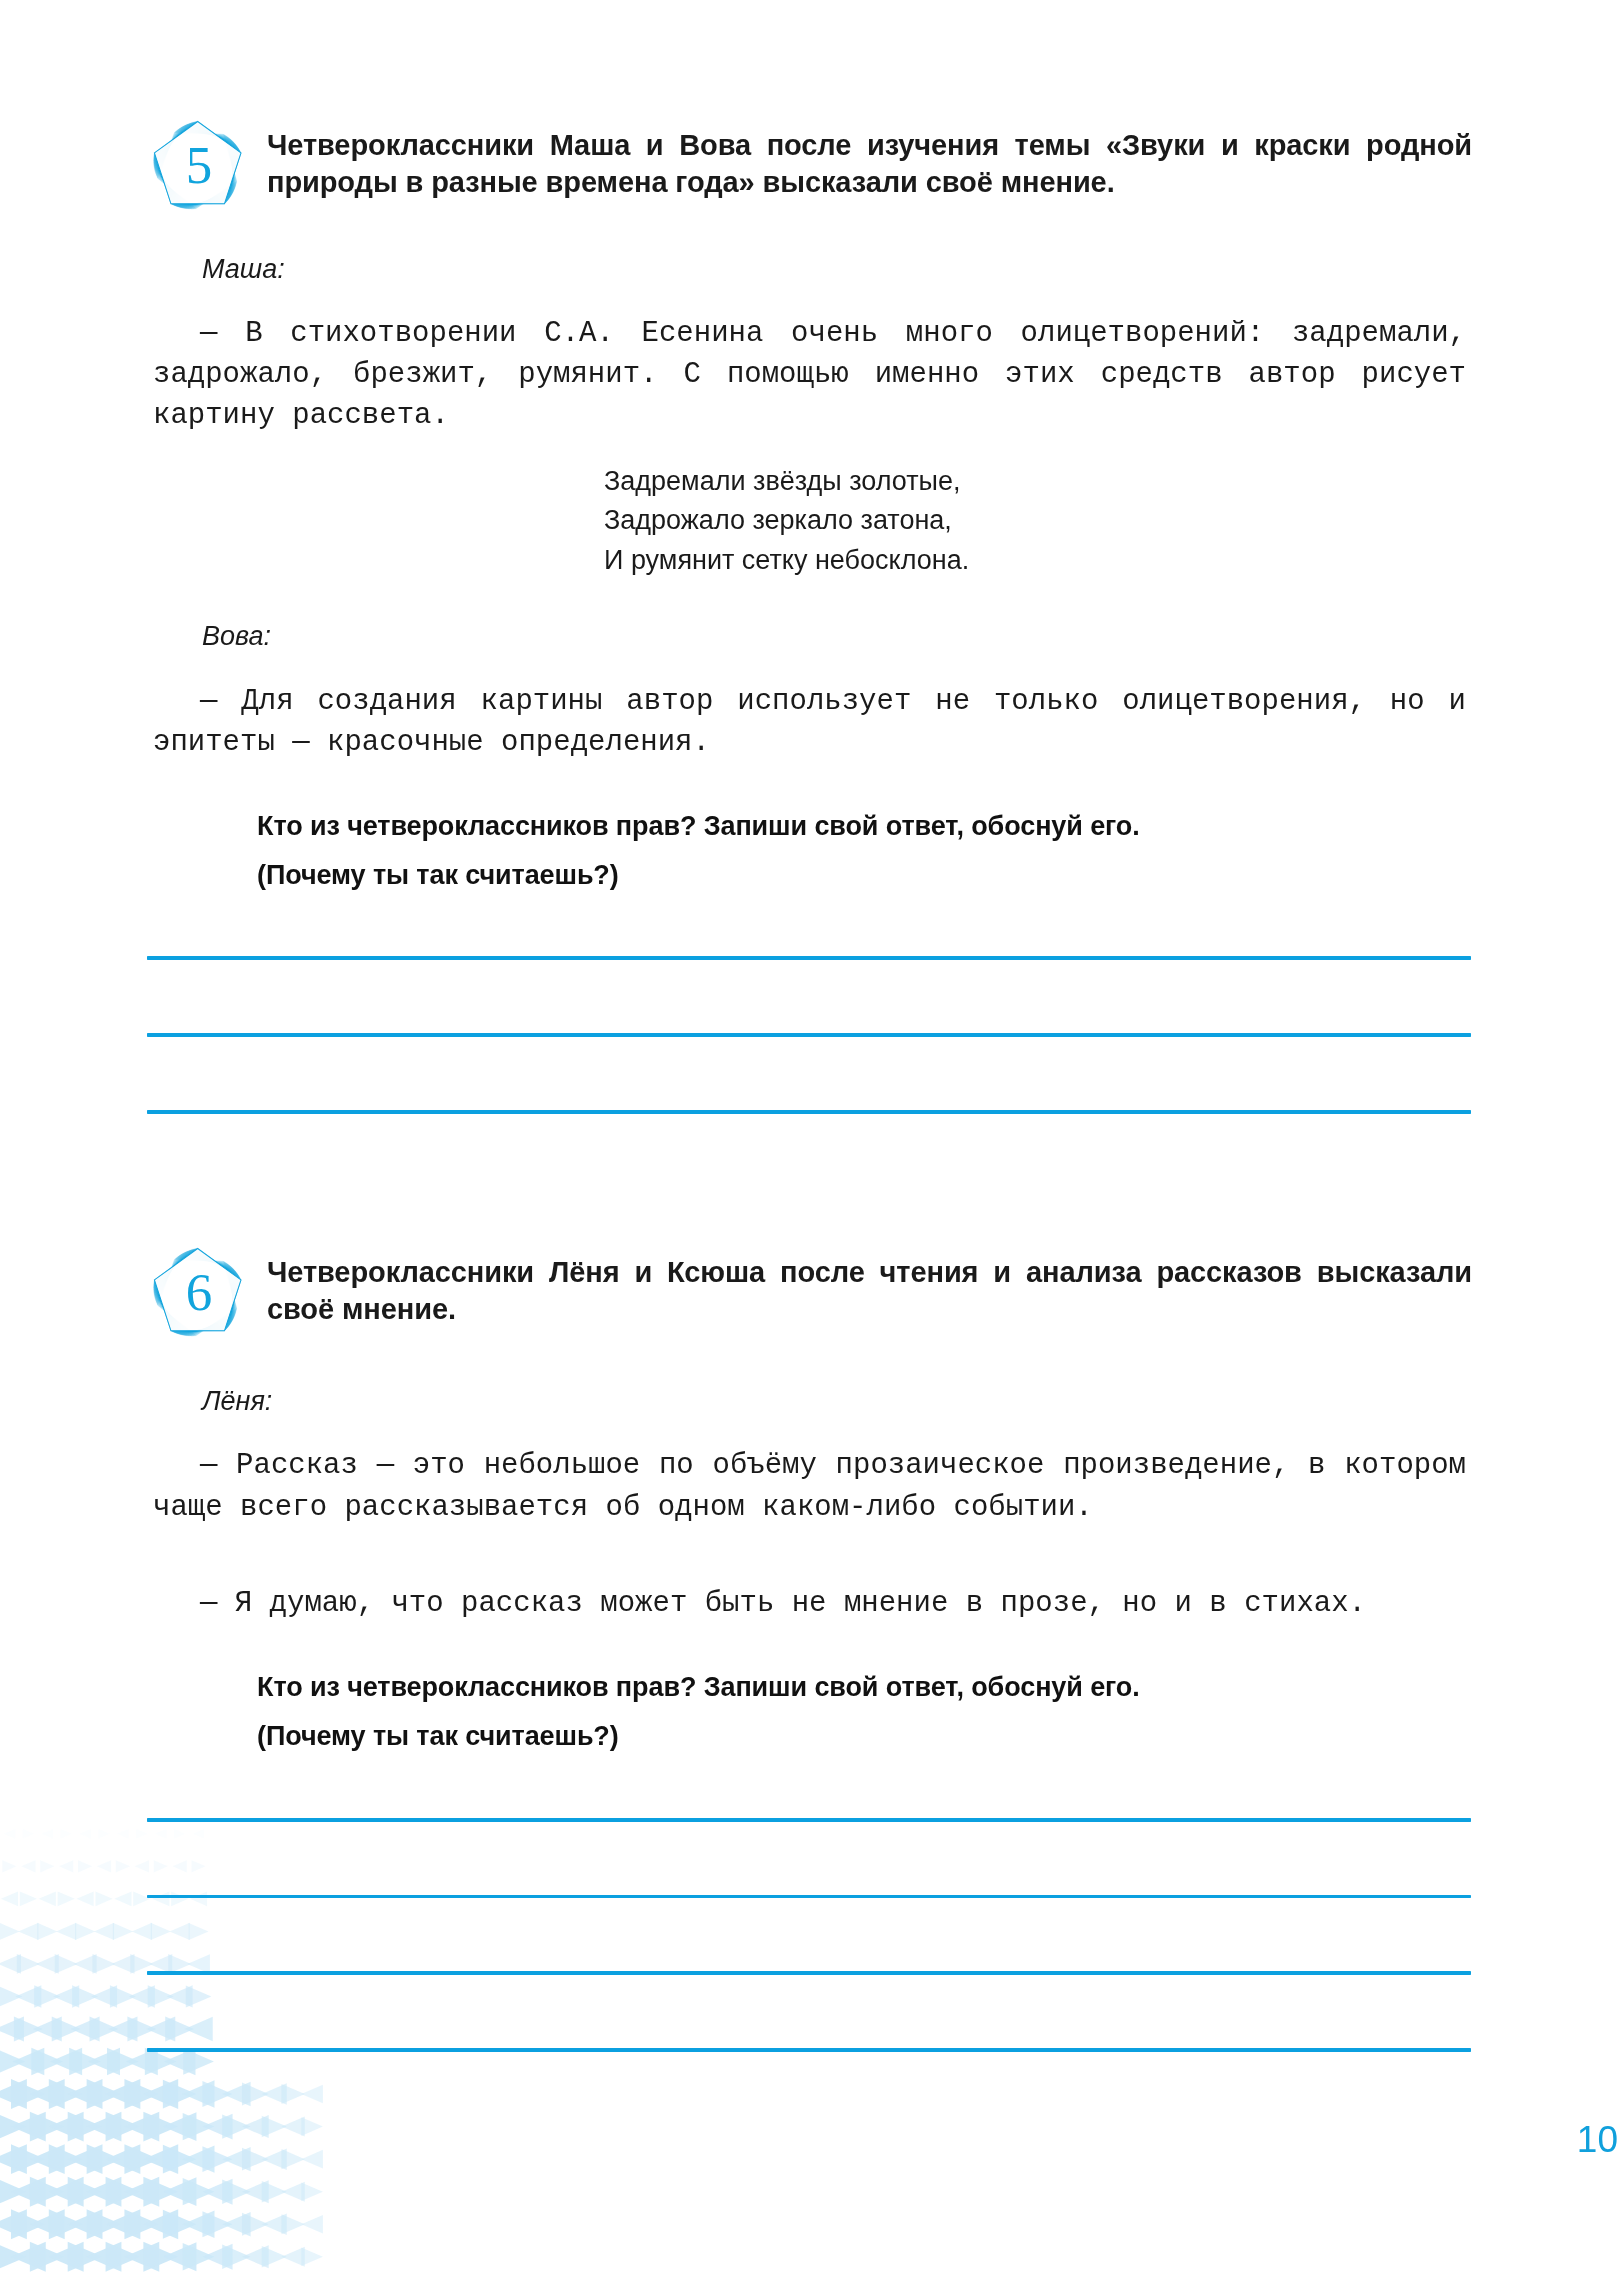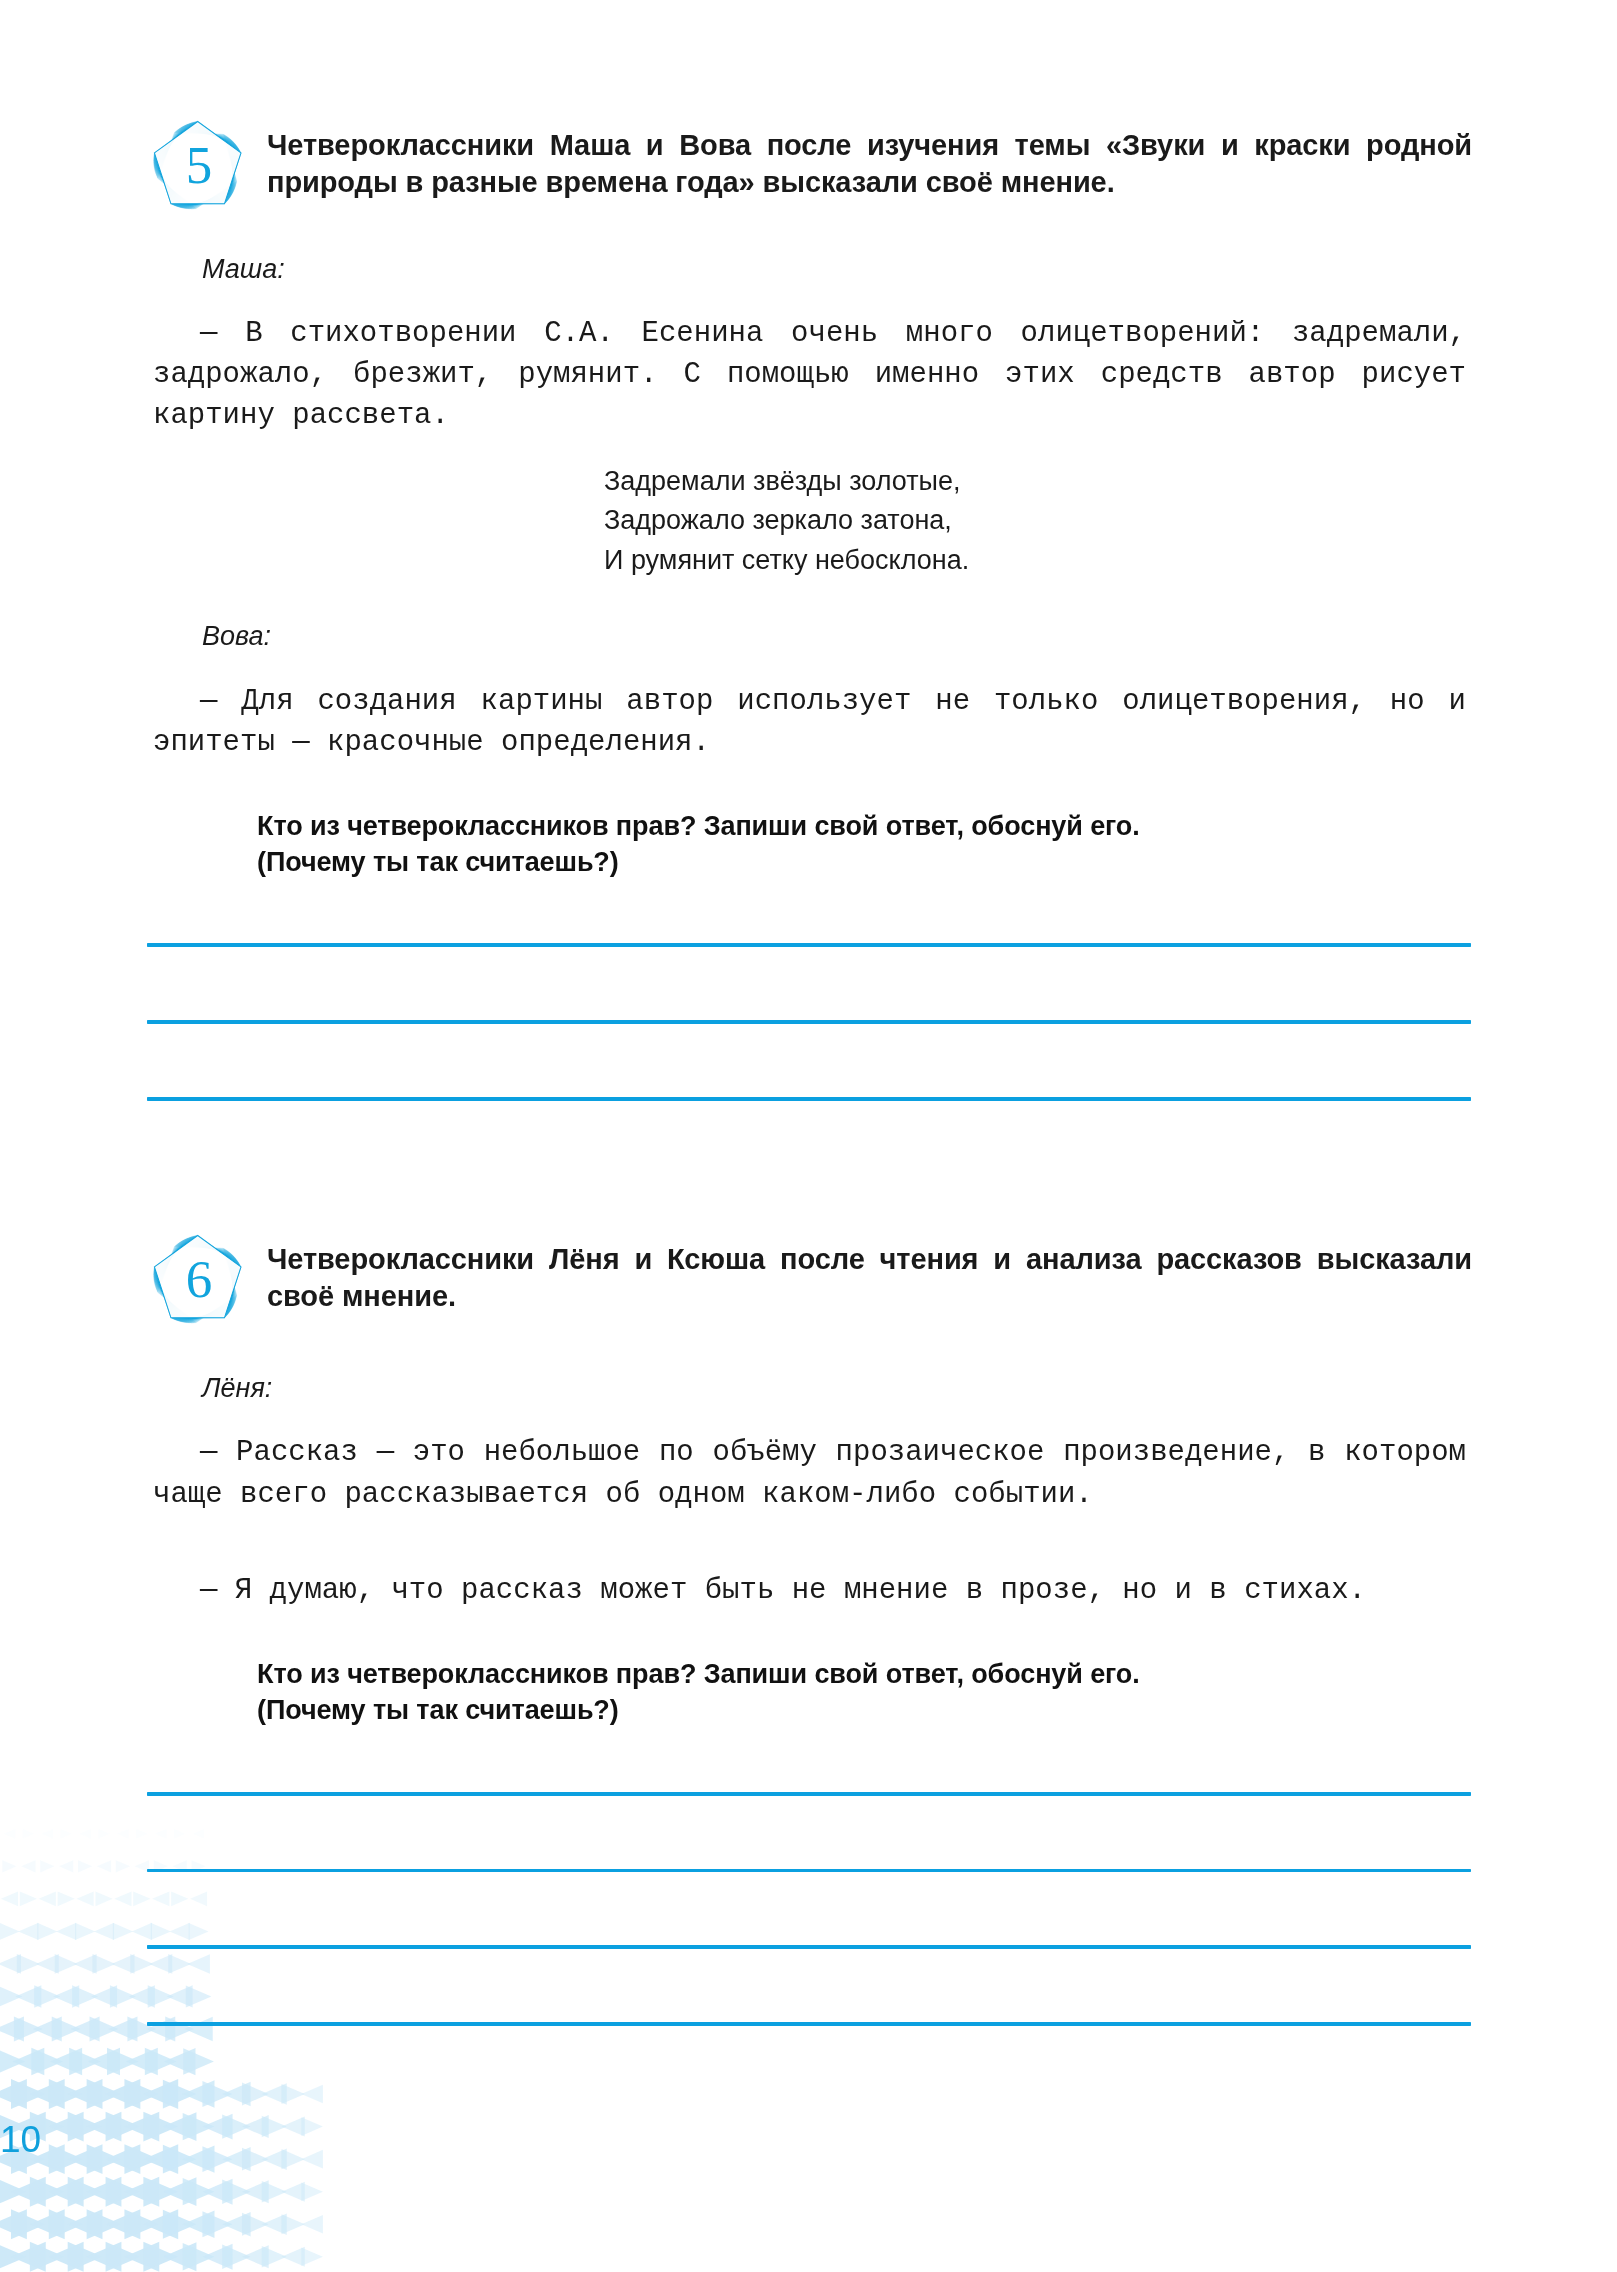--- a/index.html
+++ b/index.html
@@ -109,21 +109,21 @@
     font-weight:700;
     font-size:27px;
     line-height:1.34;
     color:#111111;
     margin:0;
     padding-left:110px;
     text-align:justify;
     text-justify:inter-word;
     letter-spacing:-0.1px;
   }
-  .question .q2{display:block;text-align:left;}
+  .question .q2{display:block;text-align:left;margin-top:13px;}
 
   
   .rules{position:relative;}
   .rule{
     height:3.9px;
     background:#0ba0e0;
     width:1324px;
     border-radius:0.7px;
   }
   .rule-gap{height:73px;}
@@ -135,23 +135,23 @@
   .sp-44{height:29px;}
   .sp-50{height:33px;}
   .sp-60{height:39px;}
   .sp-96{height:63px;}
   .sp-150{height:98px;}
   .sp-190{height:124px;}
 
   
   .page-number{
     position:absolute;
-    left:0;right:11px;
+    left:0;right:0;
     top:2119px;
-    text-align:left;
+    text-align:right;
     font-family:"Liberation Sans","DejaVu Sans",sans-serif;
     font-size:37px;
     color:#10a0dc;
     z-index:3;
   }
 </style>
 </head>
 <body>
 
 <div class="page">

